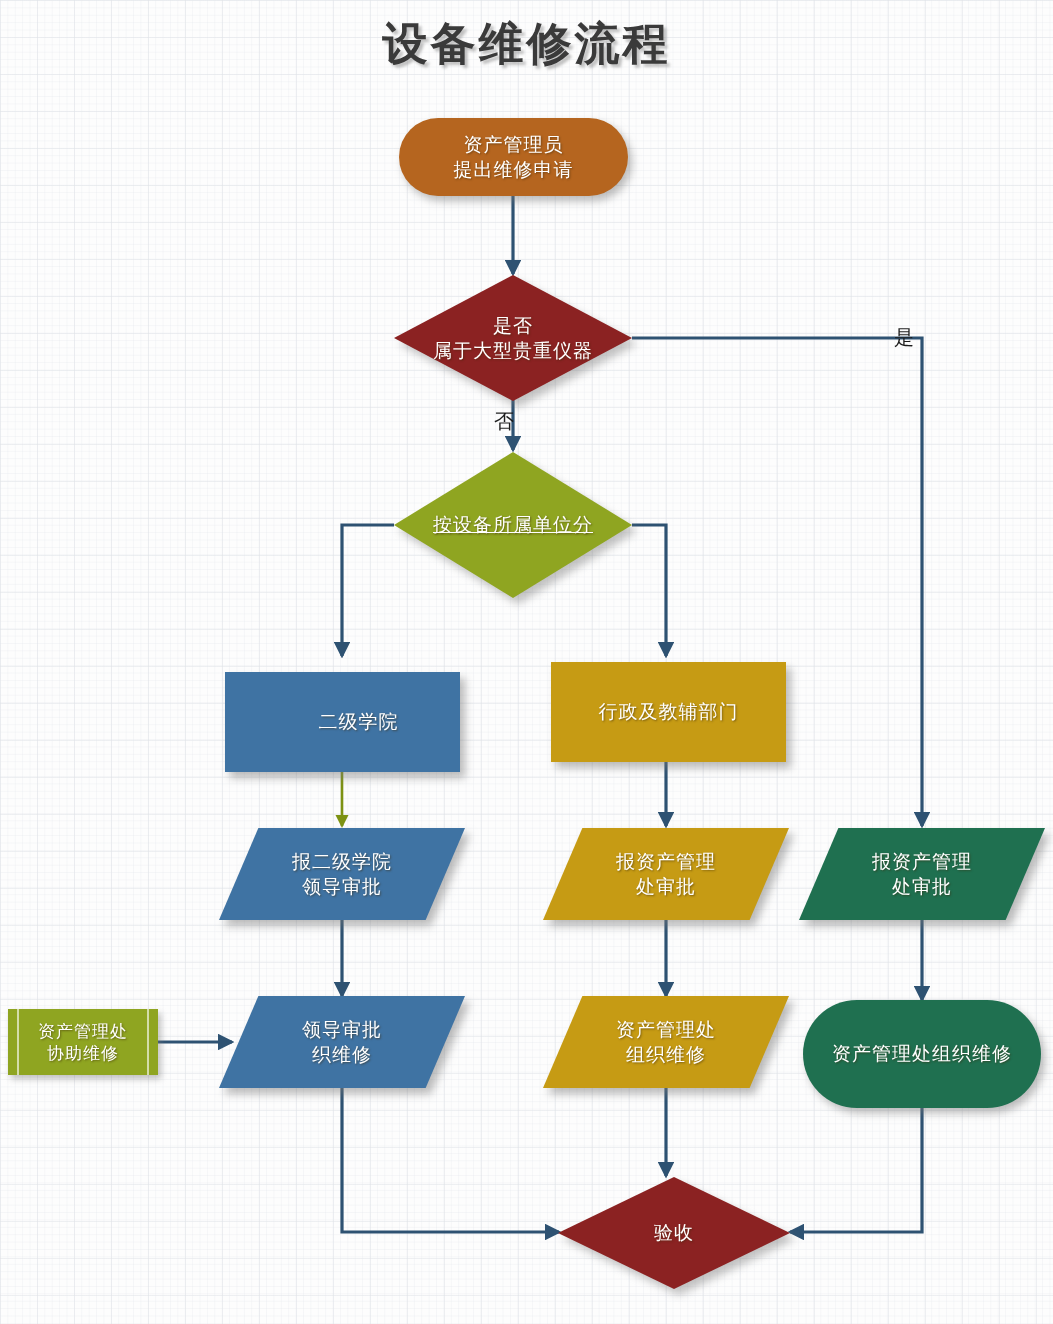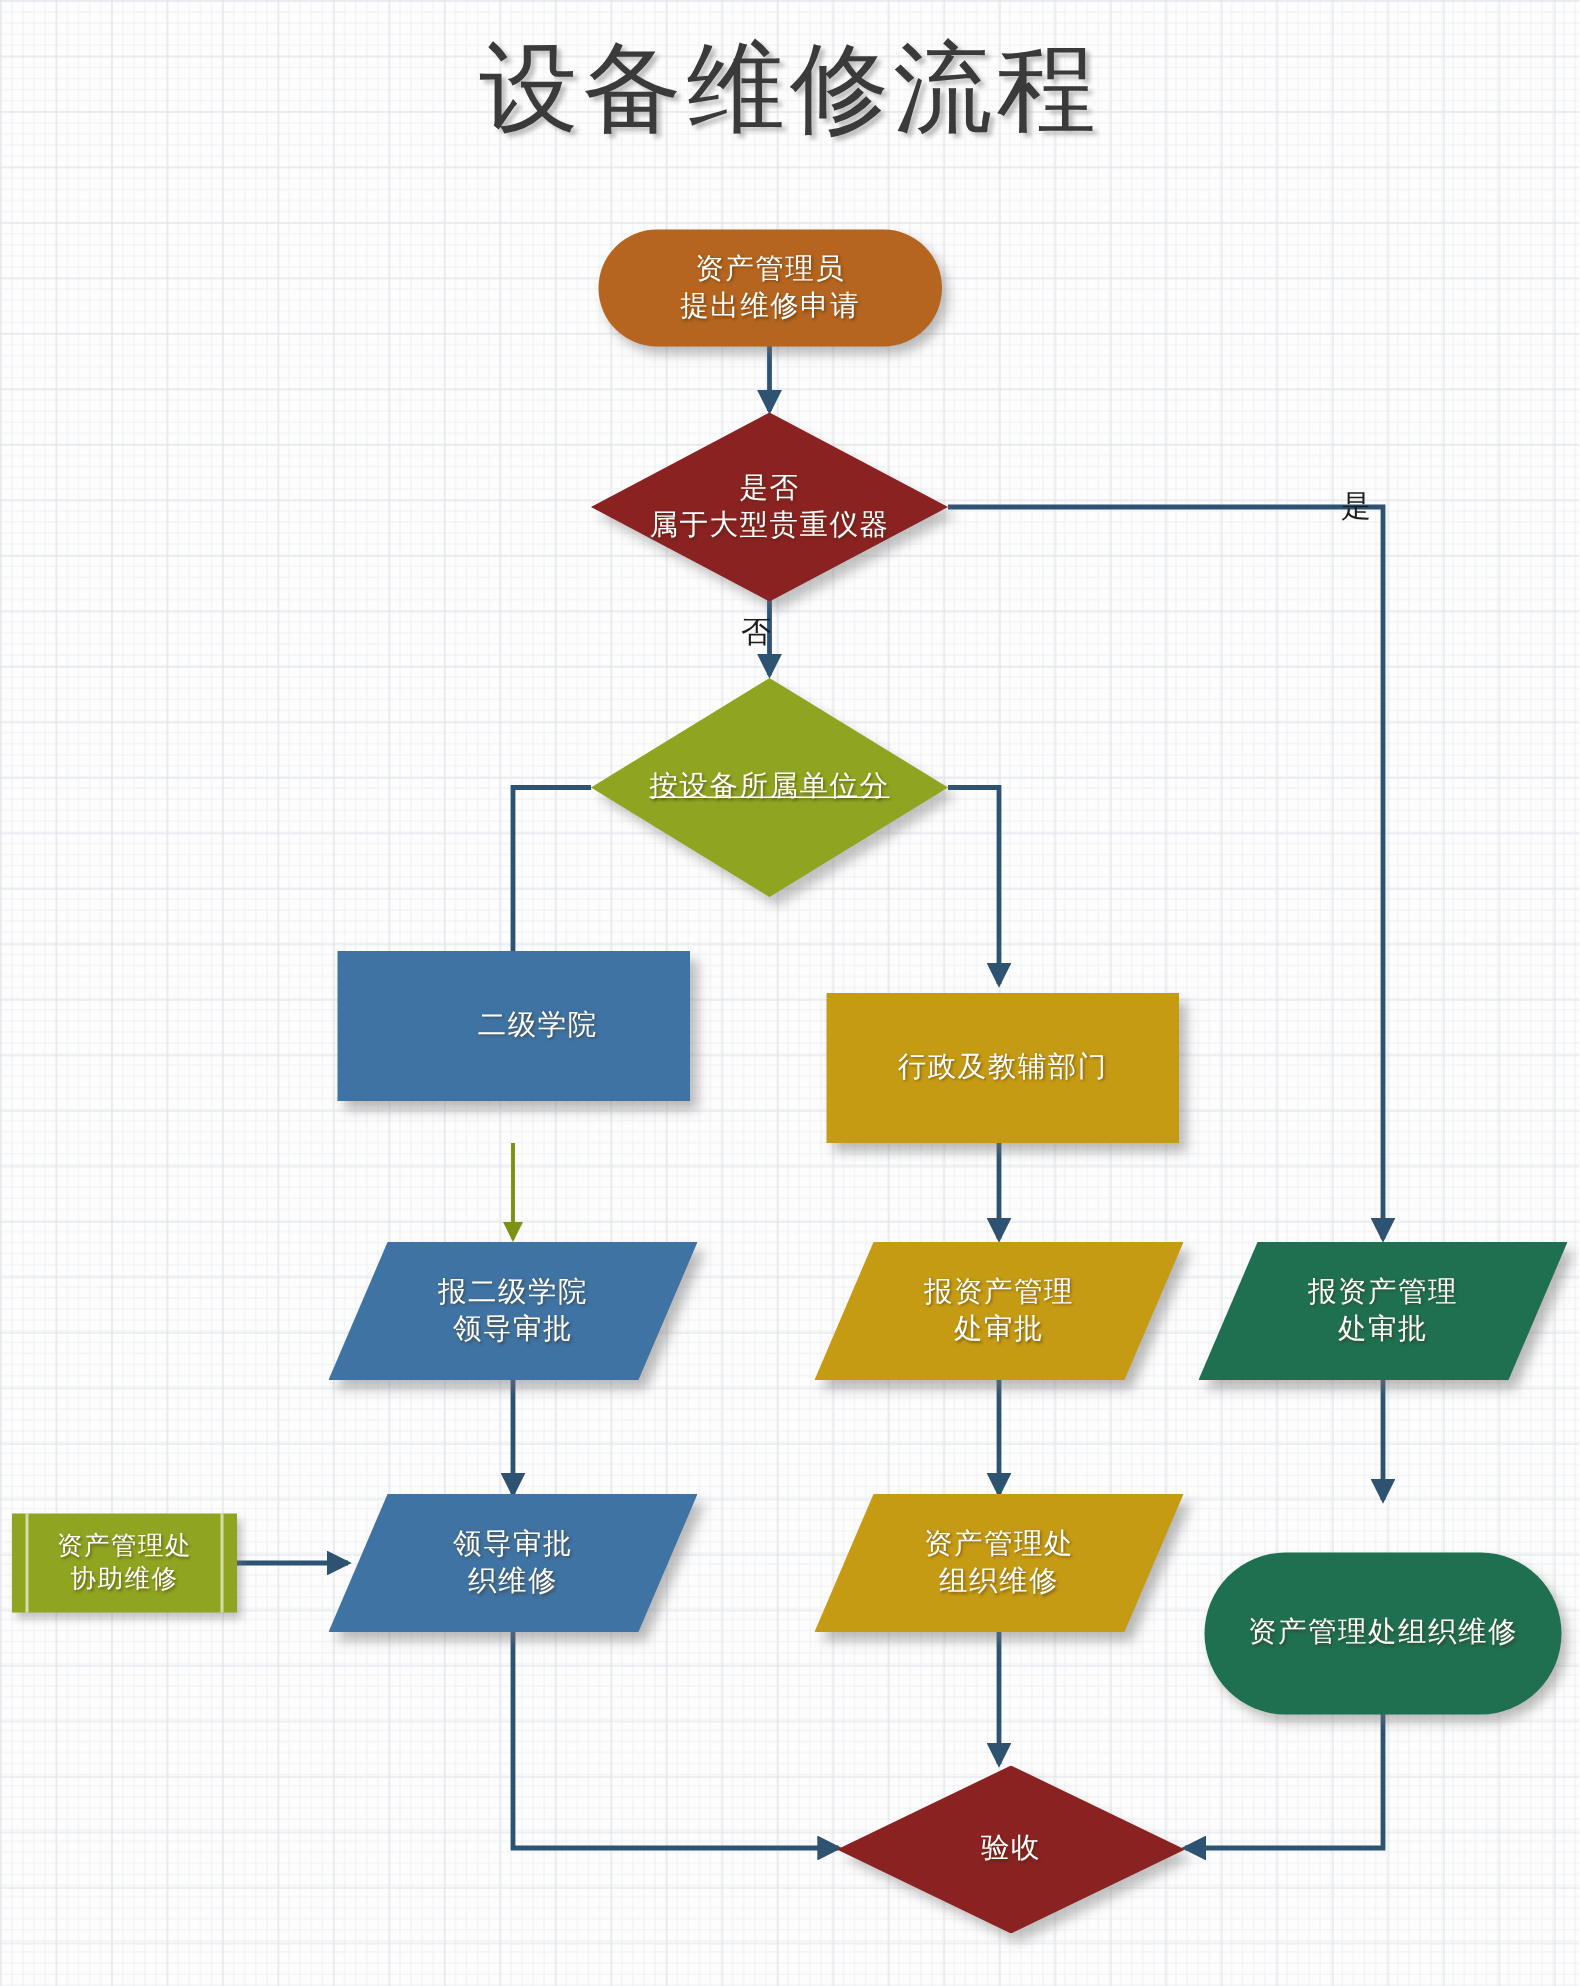--- a/index.html
+++ b/index.html
@@ -25,22 +25,22 @@
     background-size: 37px 37px, 37px 37px, 7.4px 7.4px, 7.4px 7.4px;
   }
 
   
   #title {
     position: absolute;
     left: 0;
     top: 14px;
     width: 1053px;
     text-align: center;
-    font-size: 66px;
-    font-weight: normal;
+    font-size: 45px;
+    font-weight: bold;
     color: #3a3a3a;
     letter-spacing: 3px;
     text-shadow: 3px 3px 3px rgba(140,140,140,0.55);
     font-family: "DejaVu Sans", "Liberation Sans", sans-serif;
   }
 
   
   #edges {
     position: absolute;
     left: 0;
@@ -64,21 +64,20 @@
     text-shadow: 1px 1px 2px rgba(60,40,10,0.55);
     font-family: "DejaVu Sans", "Liberation Sans", sans-serif;
     z-index: 5;
   }
   .node .lbl { position: relative; z-index: 3; padding: 0 6px; white-space: pre-line; }
 
   
   .term {
     border-radius: 60px;
     filter: drop-shadow(4px 5px 4px rgba(120,120,120,0.5));
-    margin-top: 35px;
   }
   
   .rect {
     filter: drop-shadow(5px 6px 4px rgba(120,120,120,0.5));
   }
   
   .diamond {
     background: transparent !important;
     filter: drop-shadow(5px 6px 4px rgba(120,120,120,0.45));
   }
@@ -183,21 +182,21 @@
     <span class="shape" style="background:#8b2222;"></span>
     <span class="lbl">是否
 属于大型贵重仪器</span>
   </div>
 
   <div class="node diamond" style="left:394px; top:452px; width:238px; height:146px;text-decoration:underline;">
     <span class="shape" style="background:#8fa521;"></span>
     <span class="lbl">按设备所属单位分</span>
   </div>
 
-  <div class="node rect" style="left:225px; top:634px; width:235px; height:100px; background:#3f73a3;padding-left:32px;">
+  <div class="node rect" style="left:225px; top:672px; width:235px; height:100px; background:#3f73a3;padding-left:32px;">
     <span class="lbl">二级学院</span>
   </div>
 
   <div class="node rect" style="left:551px; top:662px; width:235px; height:100px; background:#c69b14;">
     <span class="lbl">行政及教辅部门</span>
   </div>
 
   <div class="node para" style="left:219px; top:828px; width:246px; height:92px;">
     <span class="shape" style="background:#3f73a3;"></span>
     <span class="lbl">报二级学院

